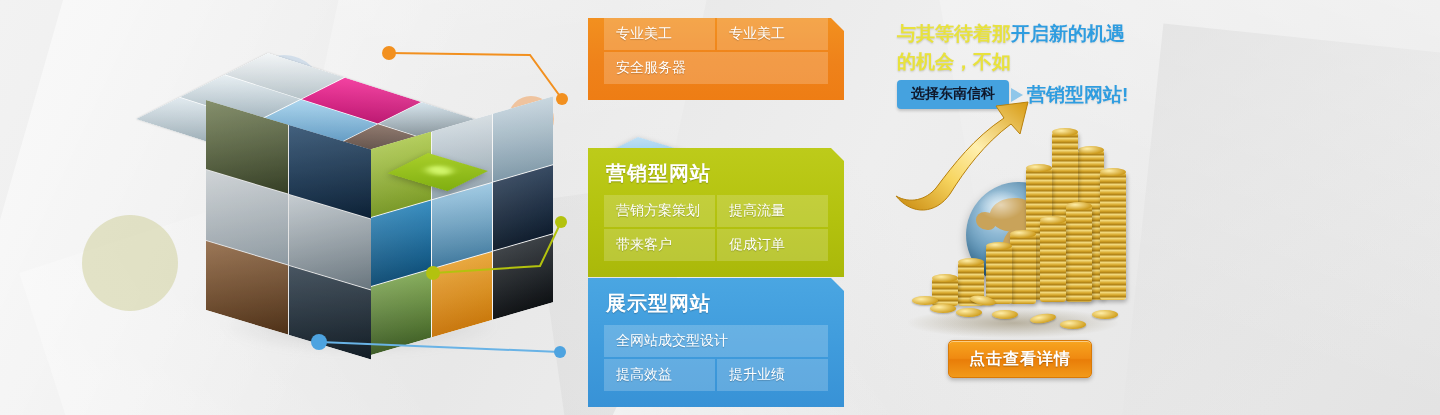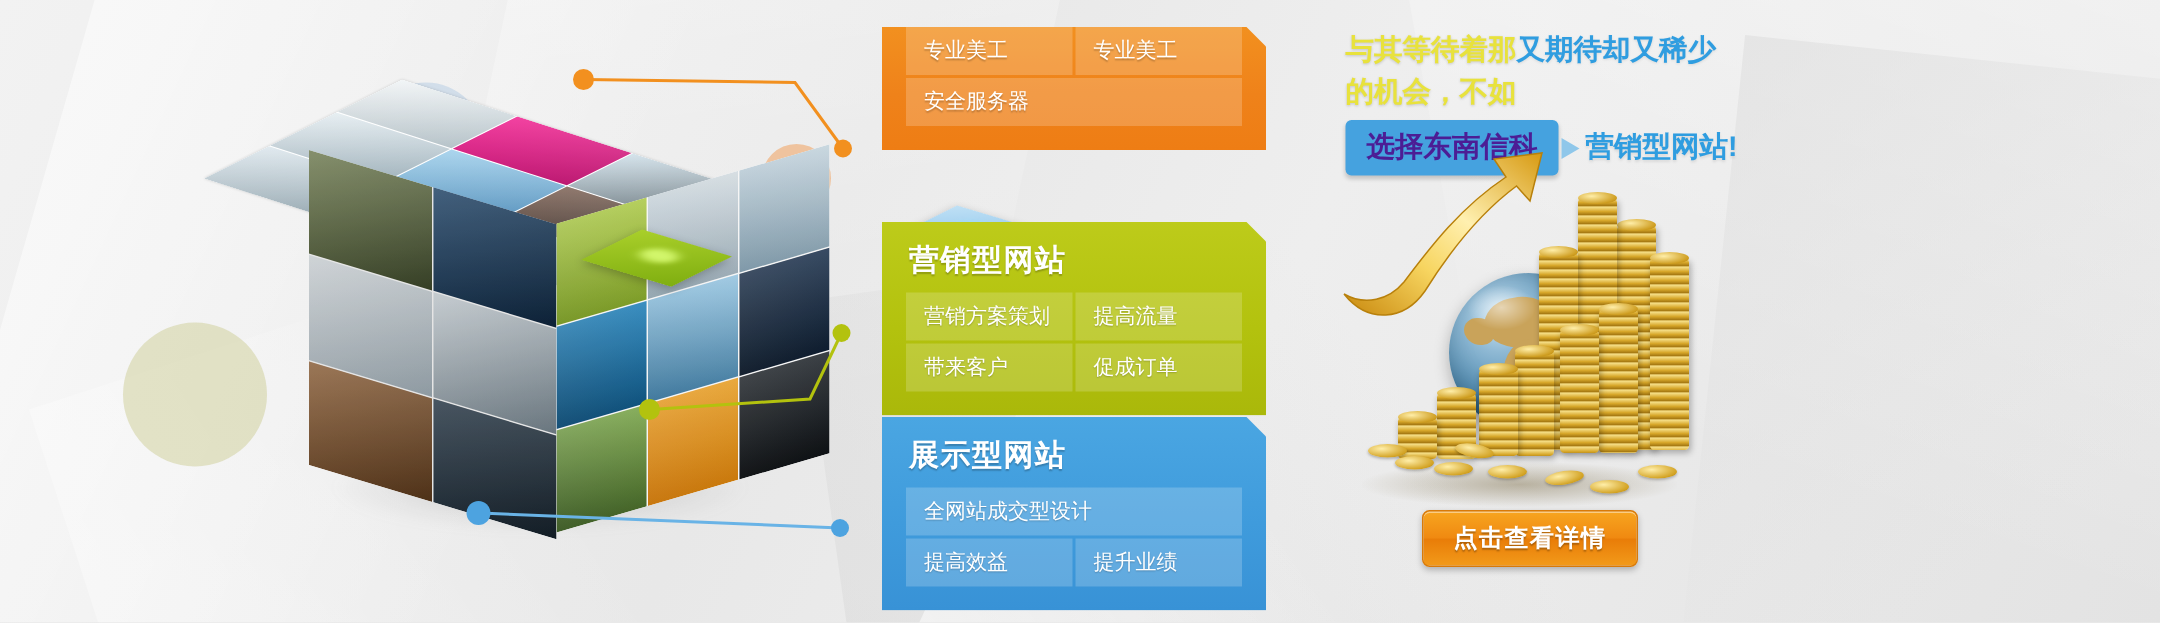--- a/index.html
+++ b/index.html
@@ -158,22 +158,22 @@
   #panel-deal .chip { background: rgba(255,255,255,.20); }
 
   
   #headline { position: absolute; left: 897px; top: 20px; width: 420px; }
   .hl-line { font-size: 19px; font-weight: bold; line-height: 28px; white-space: nowrap; }
   .hl-yellow { color: #e8e23c; text-shadow: 0 1px 2px rgba(0,0,0,.18); }
   .hl-blue   { color: #2f9de0; text-shadow: 0 1px 2px rgba(0,0,0,.10); }
   #hl-row3 { display: flex; align-items: center; margin-top: 4px; }
   #brand-pill {
     background: #45a2df;
-    color: #4c1d95;
-    font-size: 19px;
+    color: #0f172a;
+    font-size: 14px;
     font-weight: bold;
     padding: 5px 14px 6px 14px;
     border-radius: 4px;
     box-shadow: 0 2px 3px rgba(0,0,0,.18);
     white-space: nowrap;
   }
   #brand-arrow { width: 0; height: 0; margin-left: 2px;
     border-top: 7px solid transparent; border-bottom: 7px solid transparent;
     border-left: 12px solid #8fc7ea; }
   #hl-tail { margin-left: 4px; }
@@ -351,21 +351,21 @@
       </div>
       <div class="row">
         <div class="chip">提高效益</div>
         <div class="chip">提升业绩</div>
       </div>
     </div>
   </div>
 
   <div id="headline">
     <div class="hl-line">
-      <span class="hl-yellow">与其等待着那</span><span class="hl-blue">又期待却又稀少</span>
+      <span class="hl-yellow">与其等待着那</span><span class="hl-blue">开启新的机遇</span>
     </div>
     <div class="hl-line hl-yellow">的机会，不如</div>
     <div id="hl-row3">
       <span id="brand-pill">选择东南信科</span>
       <span id="brand-arrow"></span>
       <span id="hl-tail" class="hl-line hl-blue">营销型网站!</span>
     </div>
   </div>
 
   <div id="money">

